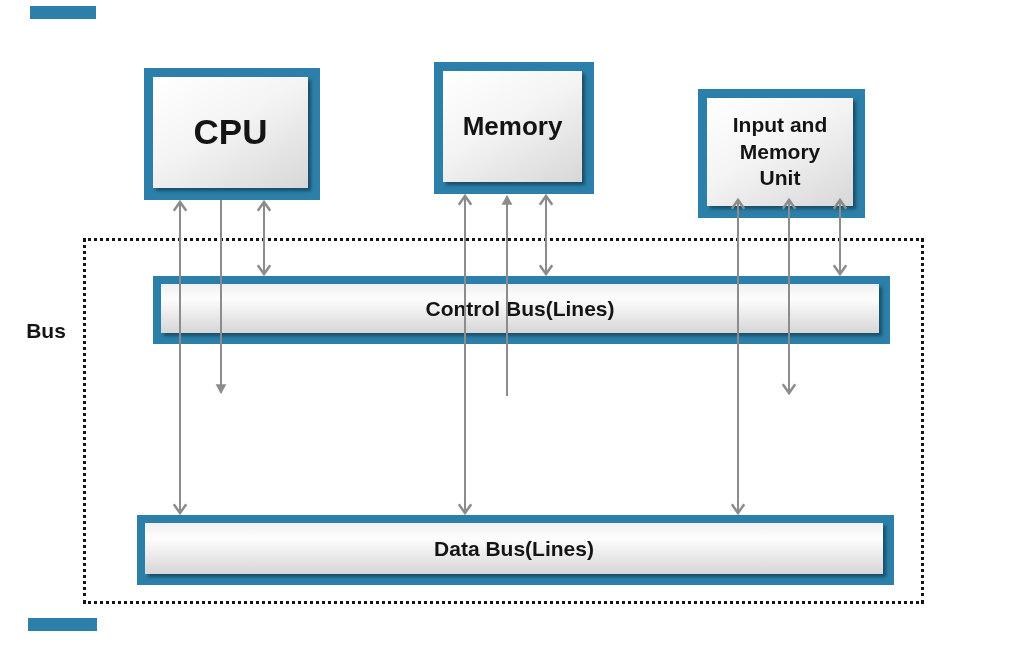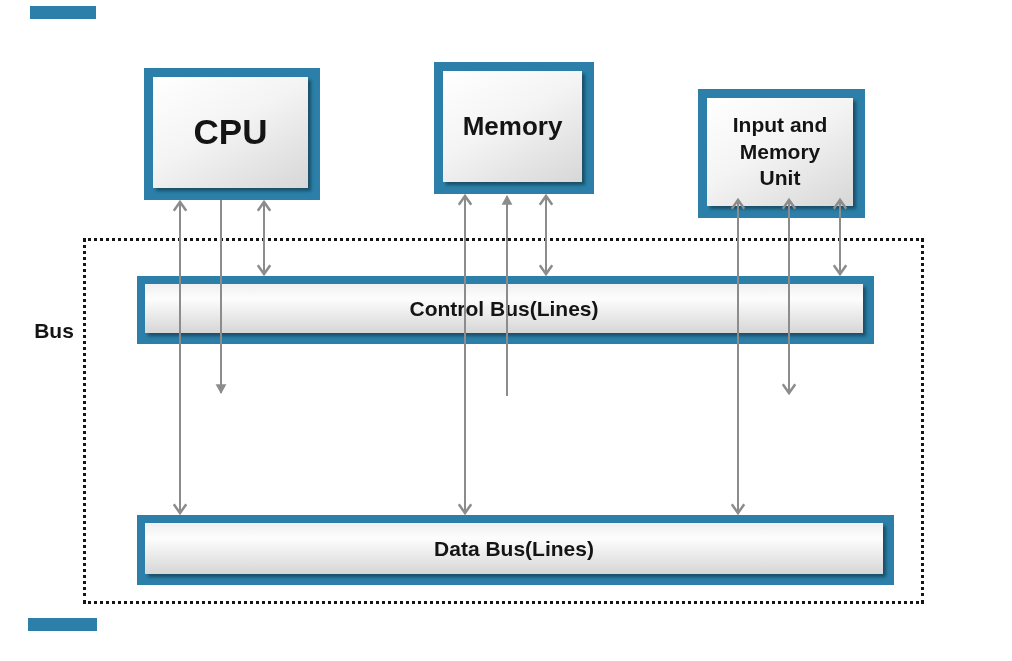--- a/index.html
+++ b/index.html
@@ -51,21 +51,21 @@
   
   .bus-region {
     position: absolute;
     left: 83px; top: 238px; width: 841px; height: 366px;
     border: 3px dotted #151515;
     box-sizing: border-box;
     background: transparent;
   }
   .bus-group-label {
     position: absolute;
-    left: 22px; top: 319px; width: 64px;
+    left: 14px; top: 319px; width: 64px;
     text-align: center;
     font-size: 21px;
     font-weight: bold;
     color: #141414;
   }
 
   
   .bus-bar {
     position: absolute;
     left: 137px;
@@ -79,21 +79,21 @@
     box-shadow: 3px 3px 3px rgba(0,0,0,0.38);
     display: flex;
     align-items: center;
     justify-content: center;
   }
   .bus-label {
     font-size: 21px;
     font-weight: bold;
     color: #141414;
   }
-  #control-bus { top: 276px; height: 68px; }
+  #control-bus { top: 276px; height: 68px; margin-left: 16px; }
   #address-bus { top: 395px; height: 70px; }
   #data-bus    { top: 515px; height: 70px; padding-left: 20px; }
 
   
   .arrows-svg {
     position: absolute;
     left: 0; top: 0;
     width: 1012px; height: 661px;
     pointer-events: none;
   }

